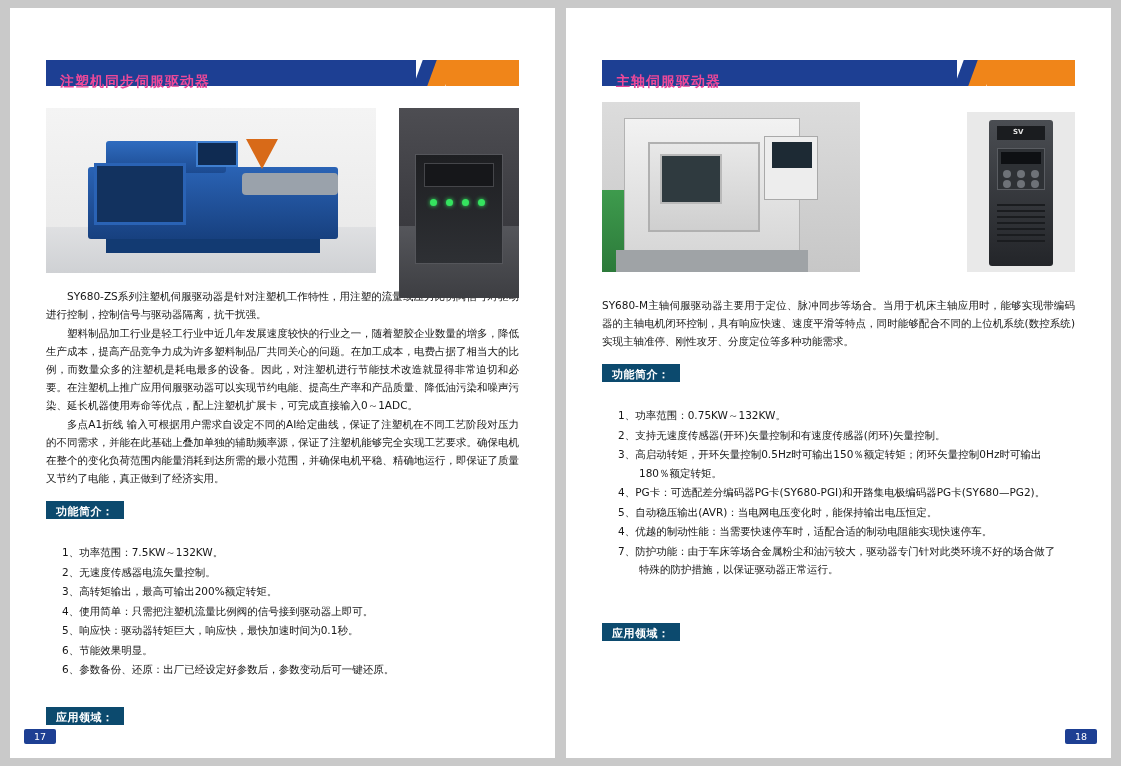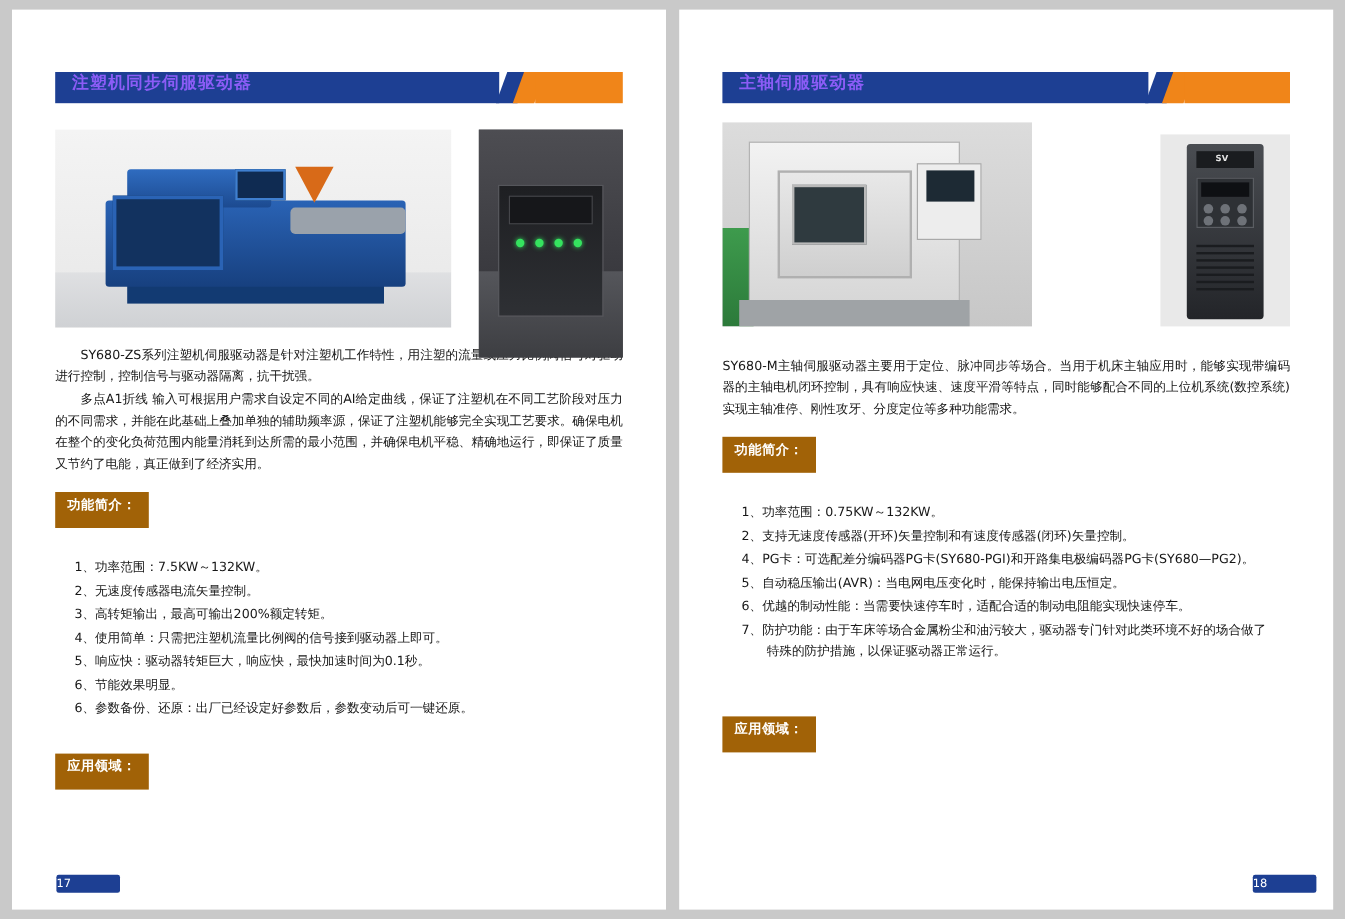--- a/index.html
+++ b/index.html
@@ -48,22 +48,22 @@
     position: absolute;
     left: 0; top: 0;
     height: 26px;
     width: 370px;
     background: #1d3f93;
   }
   .title-bar .bar-blue.right-page { width: 355px; }
   .title-bar .bar-text {
     position: absolute;
     left: 14px;
-    top: 0;
-    color: #8b5cf6;
+    top: 13px;
+    color: #ec4899;
     font-size: 14px;
     font-weight: bold;
     letter-spacing: 1px;
     white-space: nowrap;
   }
   .title-bar .slash {
     position: absolute;
     top: 0;
     height: 26px;
     width: 18px;
@@ -346,25 +346,25 @@
   }
   .body-text p {
     margin: 0 0 1px 0;
     text-indent: 2em;
   }
   .body-text.no-indent p { text-indent: 0; }
 
   
   .sub-head {
     display: inline-block;
-    background: #a16207;
+    background: #0c4a6e;
     color: #ffffff;
     font-size: 11px;
     font-weight: bold;
-    padding: 3px 10px 12px 10px;
+    padding: 3px 10px 0 10px;
     margin: 12px 0 8px 0;
     letter-spacing: 0.5px;
   }
 
   .feature-list {
     list-style: none;
     margin: 16px;
     padding: 0;
     font-size: 10.5px;
     line-height: 18.5px;
@@ -384,29 +384,28 @@
     font-size: 10.5px;
     line-height: 18px;
     color: #161616;
     margin-top: 2px;
   }
 
   
   .page-num {
     position: absolute;
     bottom: 14px;
-    width: 53px;
+    width: 32px;
     height: 15px;
     background: #1d3f93;
     color: #ffffff;
     font-size: 9.5px;
-    text-align: left;
+    text-align: center;
     line-height: 15px;
     border-radius: 2px;
-    margin-left: 23px;
   }
   .page-num.left { left: 14px; }
   .page-num.right { right: 14px; }
 </style>
 </head>
 <body>
 
 <div class="spread">
 
   <div class="page page-left">
@@ -440,20 +439,21 @@
             <div class="cab-led" style="left:14px; top:44px;"></div>
             <div class="cab-led" style="left:30px; top:44px;"></div>
             <div class="cab-led" style="left:46px; top:44px;"></div>
             <div class="cab-led" style="left:62px; top:44px;"></div>
           </div>
         </div>
       </div>
 
       <div class="body-text">
         <p>SY680-ZS系列注塑机伺服驱动器是针对注塑机工作特性，用注塑的流量或压力比例阀信号对驱动进行控制，控制信号与驱动器隔离，抗干扰强。</p>
+        <p>塑料制品加工行业是轻工行业中近几年发展速度较快的行业之一，随着塑胶企业数量的增多，降低生产成本，提高产品竞争力成为许多塑料制品厂共同关心的问题。在加工成本，电费占据了相当大的比例，而数量众多的注塑机是耗电最多的设备。因此，对注塑机进行节能技术改造就显得非常迫切和必要。在注塑机上推广应用伺服驱动器可以实现节约电能、提高生产率和产品质量、降低油污染和噪声污染、延长机器使用寿命等优点，配上注塑机扩展卡，可完成直接输入0～1ADC。</p>
         <p>多点A1折线 输入可根据用户需求自设定不同的AI给定曲线，保证了注塑机在不同工艺阶段对压力的不同需求，并能在此基础上叠加单独的辅助频率源，保证了注塑机能够完全实现工艺要求。确保电机在整个的变化负荷范围内能量消耗到达所需的最小范围，并确保电机平稳、精确地运行，即保证了质量又节约了电能，真正做到了经济实用。</p>
       </div>
 
       <div class="sub-head">功能简介：</div>
 
       <ul class="feature-list">
         <li>1、功率范围：7.5KW～132KW。</li>
         <li>2、无速度传感器电流矢量控制。</li>
         <li>3、高转矩输出，最高可输出200%额定转矩。</li>
         <li>4、使用简单：只需把注塑机流量比例阀的信号接到驱动器上即可。</li>
@@ -514,23 +514,27 @@
 
       <div class="body-text no-indent">
         <p>SY680-M主轴伺服驱动器主要用于定位、脉冲同步等场合。当用于机床主轴应用时，能够实现带编码器的主轴电机闭环控制，具有响应快速、速度平滑等特点，同时能够配合不同的上位机系统(数控系统)实现主轴准停、刚性攻牙、分度定位等多种功能需求。</p>
       </div>
 
       <div class="sub-head">功能简介：</div>
 
       <ul class="feature-list">
         <li><span>1、功率范围：0.75KW～132KW。</span></li>
         <li><span>2、支持无速度传感器(开环)矢量控制和有速度传感器(闭环)矢量控制。</span></li>
+        <li>
+          <span>3、高启动转矩，开环矢量控制0.5Hz时可输出150％额定转矩；闭环矢量控制0Hz时可输出</span>
+          <span class="cont">180％额定转矩。</span>
+        </li>
         <li><span>4、PG卡：可选配差分编码器PG卡(SY680-PGI)和开路集电极编码器PG卡(SY680—PG2)。</span></li>
         <li><span>5、自动稳压输出(AVR)：当电网电压变化时，能保持输出电压恒定。</span></li>
-        <li><span>6、优越的制动性能：当需要快速停车时，适配合适的制动电阻能实现快速停车。</span></li>
+        <li><span>4、优越的制动性能：当需要快速停车时，适配合适的制动电阻能实现快速停车。</span></li>
         <li>
           <span>7、防护功能：由于车床等场合金属粉尘和油污较大，驱动器专门针对此类环境不好的场合做了</span>
           <span class="cont">特殊的防护措施，以保证驱动器正常运行。</span>
         </li>
       </ul>
 
       <div class="sub-head" style="margin-top:28px;">应用领域：</div>
 
     </div>
     <div class="page-num right">18</div>

